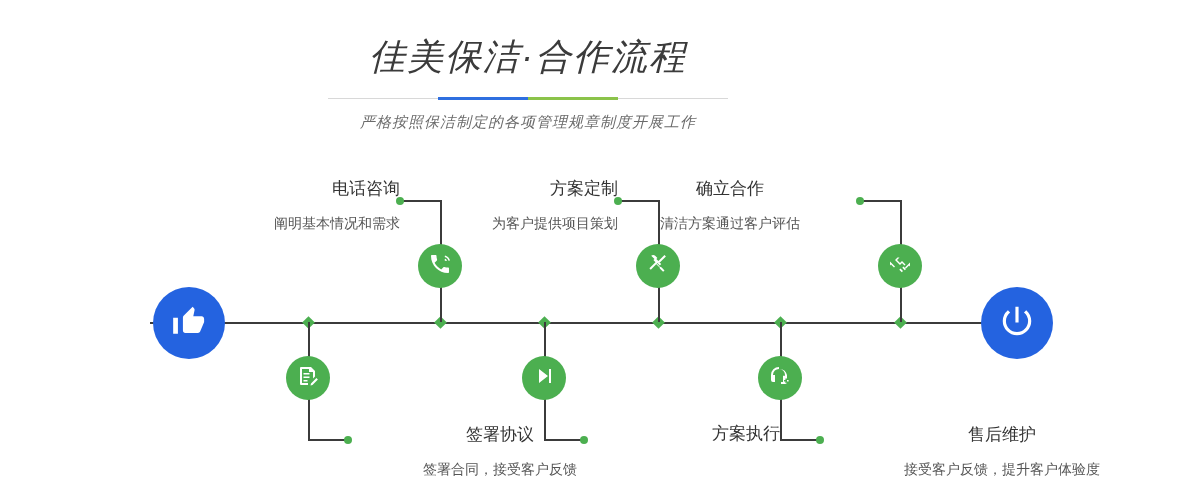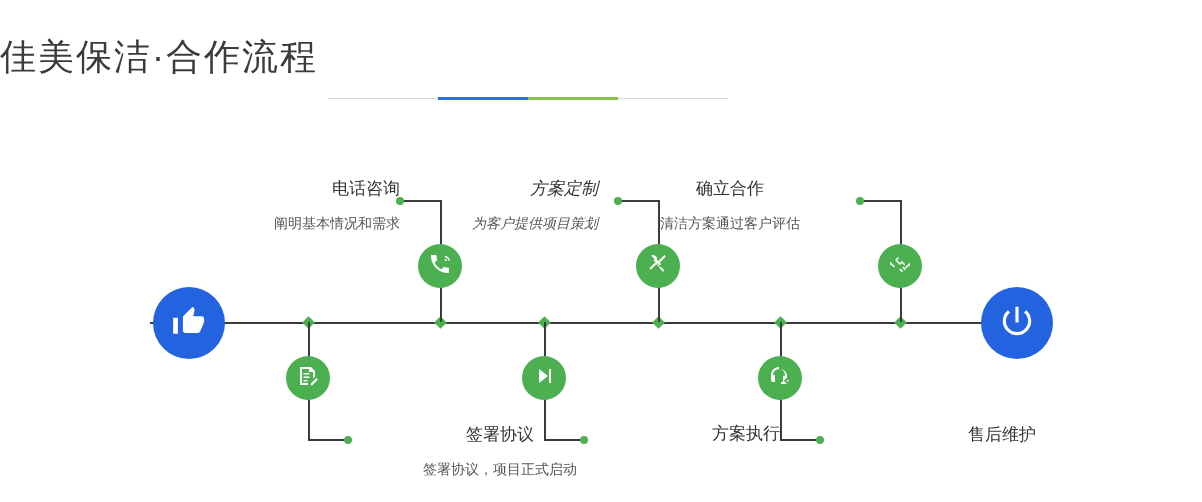--- a/index.html
+++ b/index.html
@@ -7,20 +7,22 @@
     width:1202px;height:502px;
     background:#ffffff;
     font-family:"Liberation Sans","DejaVu Sans",sans-serif;
     overflow:hidden;
     position:relative;
     color:#333;
   }
   
   .header{
     position:absolute;top:30px;left:0;width:1056px;
+    text-align:center;
+    font-style:italic;
   }
   .title{
     font-size:36px;
     letter-spacing:2px;
     color:#3b3b3b;
     font-weight:normal;
     line-height:54px;
   }
   .rule{
     position:relative;
@@ -105,20 +107,21 @@
 </style>
 </head>
 <body>
 
 <div class="header">
   <div class="title">佳美保洁·合作流程</div>
   <div class="rule">
     <span class="seg blue"></span>
     <span class="seg green"></span>
   </div>
+  <div class="subtitle">严格按照保洁制定的各项管理规章制度开展工作</div>
 </div>
 
 <div class="diagram">
 
   <div class="axis"></div>
 
   <div class="endcap left">
     <span>
       <svg viewBox="0 0 24 24">
           <path d="M2 20h3V10H2v10zm19.5-9.5c0-.83-.67-1.5-1.5-1.5h-5.3l.8-3.85.03-.27c0-.35-.15-.68-.38-.91L14.3 3 8.6 8.71c-.28.28-.44.66-.44 1.08V18c0 .83.67 1.5 1.5 1.5h8c.62 0 1.15-.37 1.38-.91l2.4-5.61c.07-.18.11-.37.11-.58v-1.9z"></path>
@@ -159,21 +162,21 @@
     <div class="hline" style="left:618px;top:60px;width:40px;"></div>
     <div class="vline" style="left:658px;top:60px;height:16px;"></div>
     <div class="tip" style="left:618px;top:61px;"></div>
     <div class="circle" style="left:658px;top:104px;">
       <span>
         <svg viewBox="0 0 24 24">
             <path d="M13.8 10.5l6.1-6.1-1.4-1.4-6.1 6.1-2.1-2.1 1.1-1.1-2.2-2.2c-1.1-1.1-2.9-1.1-4 0l3.3 3.3-1.1 1.1 2.1 2.1-6.1 6.1 1.4 1.4 6.1-6.1 2.8 2.8c-.3.9-.1 1.9.6 2.6l2.8 2.8 1.4-1.4-2.8-2.8c-.7-.7-1.7-.9-2.6-.6l-2.8-2.8 1.1-1.1 2.4 2.4 1.4-1.4-2.4-2.4-1.1 1.1z"></path>
           </svg>
       </span>
     </div>
-    <div class="label up" style="left:338px;top:38px;width:260px;padding-right:10px;font-style:italic;">
+    <div class="label up" style="left:358px;top:38px;width:260px;padding-right:10px;">
       <div class="l1">方案定制</div>
       <div class="l2">为客户提供项目策划</div>
     </div>
   </div>
 
   <div class="node">
     <div class="dot" style="left:900px;top:182px;"></div>
     <div class="vline" style="left:900px;top:75px;height:107px;"></div>
     <div class="hline" style="left:860px;top:60px;width:40px;"></div>
     <div class="vline" style="left:900px;top:60px;height:16px;"></div>
@@ -198,21 +201,21 @@
     <div class="tip" style="left:348px;top:300px;"></div>
     <div class="circle" style="left:308px;top:216px;">
       <span>
         <svg viewBox="0 0 24 24">
             <path d="M5 3h10l4 4v5.5l-2 2V8h-4V5H6v14h6v2H5a1 1 0 0 1-1-1V4a1 1 0 0 1 1-1zm2.5 6h6v1.5h-6V9zm0 3.5h6V14h-6v-1.5zm0 3.5h4v1.5h-4V16zm12.9-1.9l1.5 1.5-5.4 5.4-2 .5.5-2 5.4-5.4z"></path>
           </svg>
       </span>
     </div>
     <div class="label down" style="left:350px;top:284px;width:300px;">
       <div class="l1">签署协议</div>
-      <div class="l2">签署协议，项目正式启动</div>
+      <div class="l2">签署合同，接受客户反馈</div>
     </div>
   </div>
 
   <div class="node">
     <div class="dot" style="left:544px;top:182px;"></div>
     <div class="vline" style="left:544px;top:182px;height:118px;"></div>
     <div class="hline" style="left:544px;top:299px;width:40px;"></div>
     <div class="tip" style="left:584px;top:300px;"></div>
     <div class="circle" style="left:544px;top:216px;">
       <span>
@@ -233,16 +236,17 @@
     <div class="tip" style="left:820px;top:300px;"></div>
     <div class="circle" style="left:780px;top:216px;">
       <span>
         <svg viewBox="0 0 24 24">
             <path d="M11 3a8 8 0 0 0-8 8v5a2 2 0 0 0 2 2h2v-7H5v-.2A6 6 0 0 1 17 11v.8h-2V18h-2v2h4a2 2 0 0 0 2-2v-7a8 8 0 0 0-8-6zM19 16h1.6v1.6H19V19h-1.6v-1.4H16V16h1.4v-1.5H19V16z"></path>
           </svg>
       </span>
     </div>
     <div class="label down" style="left:822px;top:284px;width:360px;">
       <div class="l1">售后维护</div>
+      <div class="l2">接受客户反馈，提升客户体验度</div>
     </div>
   </div>
 
 </div>
 
 </body></html>

